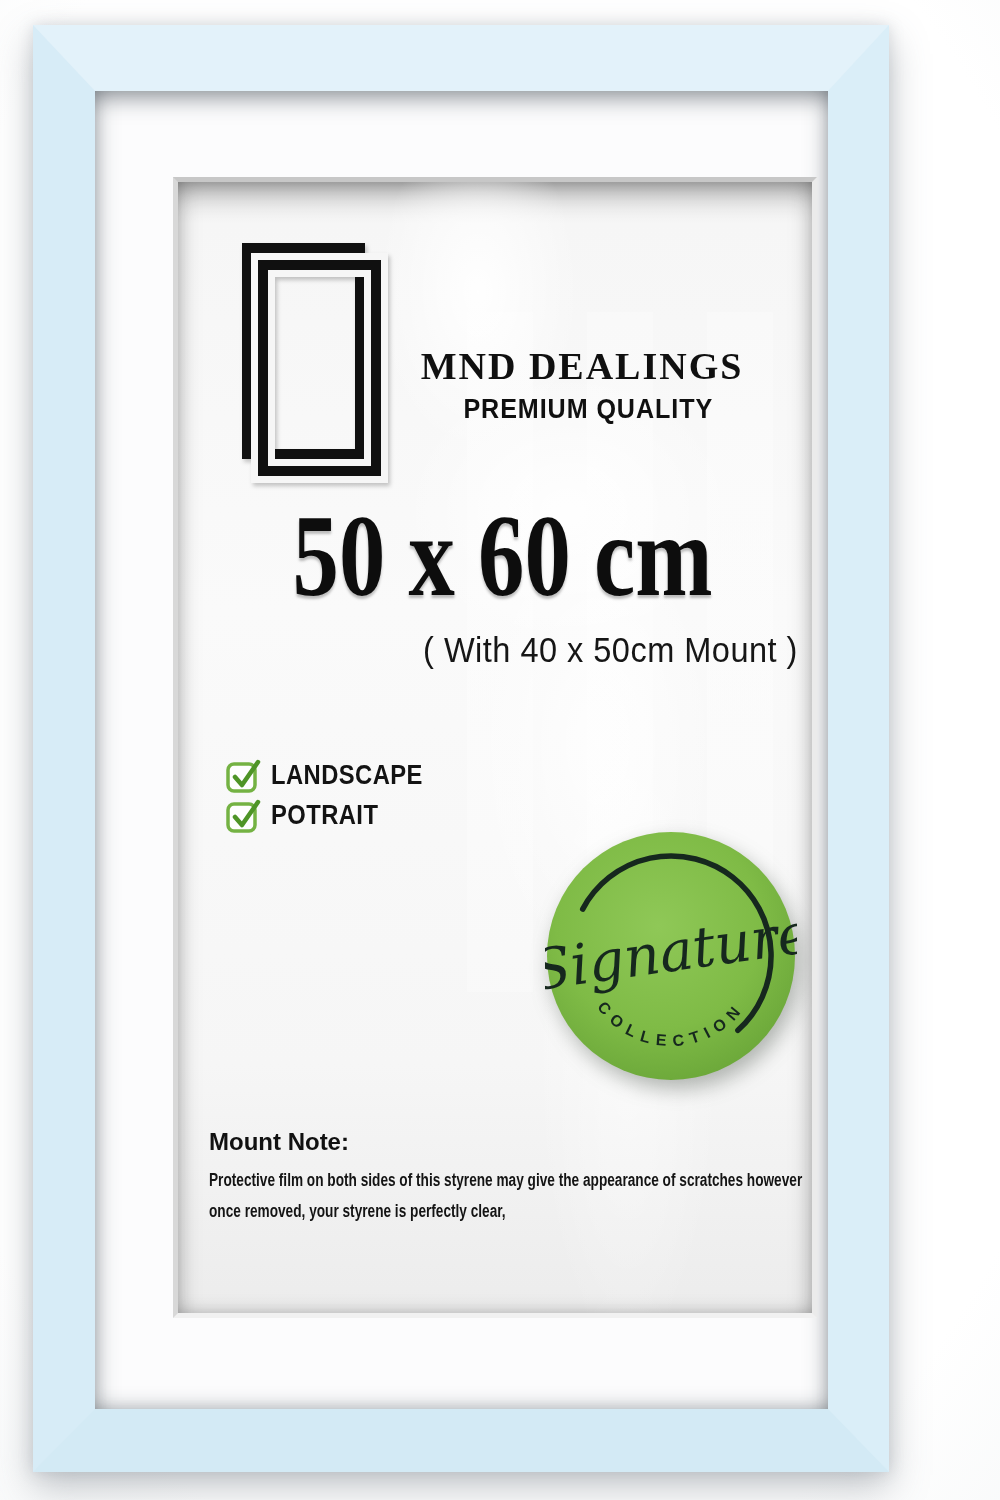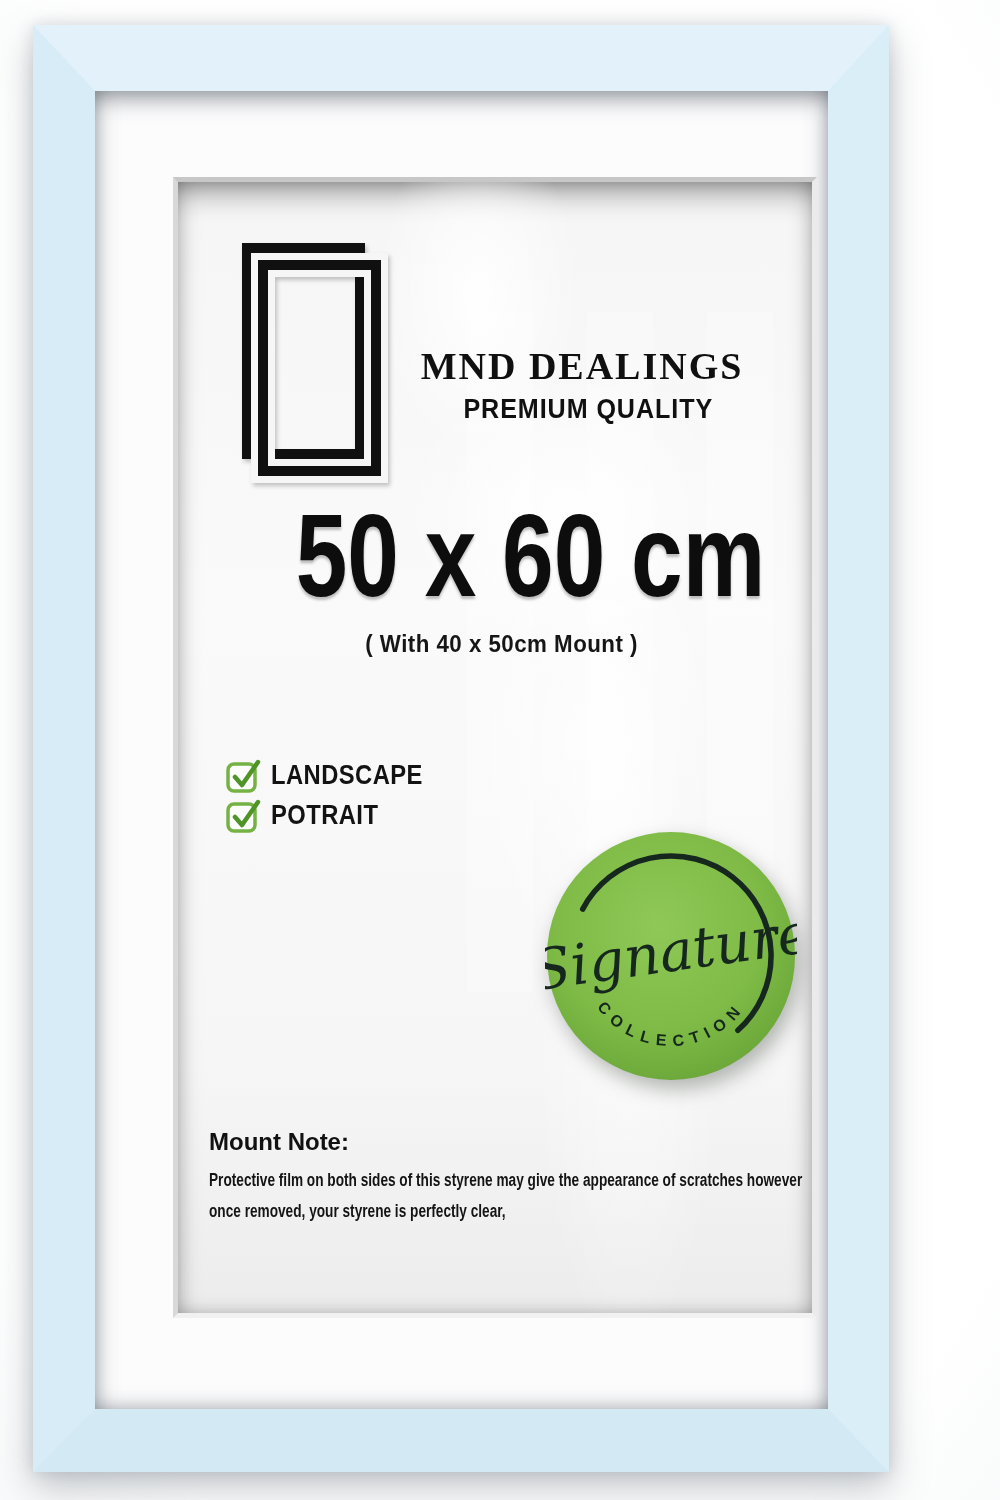--- a/index.html
+++ b/index.html
@@ -38,26 +38,26 @@
     background:repeating-linear-gradient(90deg,rgba(255,255,255,0) 0 54px,rgba(255,255,255,.6) 54px 120px);}
 
   
   .logo{position:absolute;left:55px;top:58px;filter:drop-shadow(2px 3px 2px rgba(0,0,0,.22));}
   .brand-name{position:absolute;left:234px;top:162px;width:340px;text-align:center;white-space:nowrap;
     font-family:"Liberation Serif",serif;font-weight:700;font-size:38px;letter-spacing:2px;color:#101010;}
   .brand-tagline{position:absolute;left:277px;top:212px;width:240px;text-align:center;white-space:nowrap;
     font-weight:700;font-size:27px;letter-spacing:1px;color:#101010;transform:scaleX(.93);transform-origin:center;}
 
   
-  .size-title{position:absolute;left:12px;top:316px;width:100%;text-align:right;line-height:1;white-space:nowrap;color:#0d0d0d;
-    font-family:Liberation Sans, sans-serif;font-weight:700;font-size:116px;}
+  .size-title{position:absolute;left:0;top:316px;width:100%;text-align:center;line-height:1;white-space:nowrap;color:#0d0d0d;
+    font-family:Liberation Serif, serif;font-weight:700;font-size:116px;}
   .size-title .squeeze{display:inline-block;transform:scaleX(.8);transform-origin:center;margin-left:16px;
     text-shadow:0 3px 3px rgba(0,0,0,.25);}
-  .size-subtitle{position:absolute;left:0;top:448px;width:100%;text-align:center;white-space:nowrap;color:#161616;
-    font-size:24px;font-weight:700;letter-spacing:.5px;}
+  .size-subtitle{position:absolute;left:0;top:448px;width:100%;text-align:right;white-space:nowrap;color:#161616;
+    font-size:35px;font-weight:400;letter-spacing:.5px;}
   .size-subtitle .squeeze{display:inline-block;transform:scaleX(.93);transform-origin:center;margin-left:14px;}
 
   
   .features{position:absolute;left:47px;top:573px;}
   .feature{display:flex;align-items:center;height:40px;}
   .feature svg{flex:0 0 auto;margin-right:6px;}
   .feature-label{font-weight:700;font-size:27px;letter-spacing:.5px;color:#131313;white-space:nowrap;
     transform:scaleX(.88);transform-origin:left center;}
 
   

